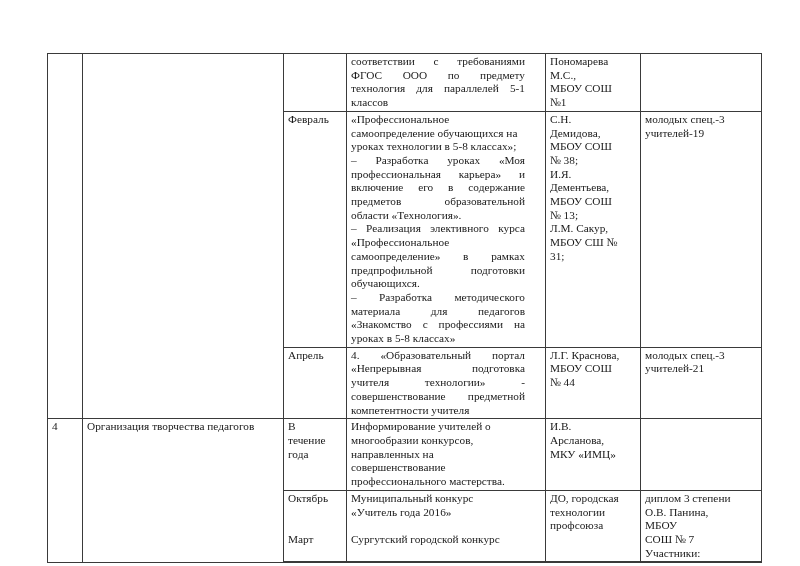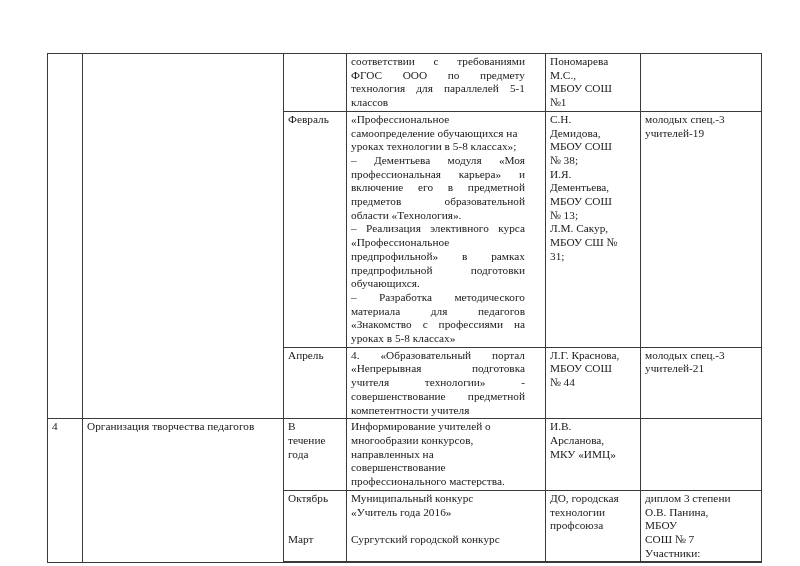--- a/index.html
+++ b/index.html
@@ -47,28 +47,28 @@
       </td>
       <td class="c"></td>
     </tr>
 
     <tr style="height:223px">
       <td class="c">Февраль</td>
       <td>
         <span class="line">«Профессиональное</span>
         <span class="line">самоопределение обучающихся на</span>
         <span class="line">уроках технологии в 5-8 классах»;</span>
-        <span class="jl">– Дементьева модуля «Моя</span>
+        <span class="jl">– Разработка уроках «Моя</span>
         <span class="jl">профессиональная карьера» и</span>
-        <span class="jl">включение его в предметной</span>
+        <span class="jl">включение его в содержание</span>
         <span class="jl">предметов образовательной</span>
         <span class="line">области «Технология».</span>
         <span class="jl">– Реализация элективного курса</span>
         <span class="line">«Профессиональное</span>
-        <span class="jl">предпрофильной» в рамках</span>
+        <span class="jl">самоопределение» в рамках</span>
         <span class="jl">предпрофильной подготовки</span>
         <span class="line">обучающихся.</span>
         <span class="jl">– Разработка методического</span>
         <span class="jl">материала для педагогов</span>
         <span class="jl">«Знакомство с профессиями на</span>
         <span class="line">уроках в 5-8 классах»</span>
       </td>
       <td class="c">
         <span class="line">С.Н. Демидова,</span>
         <span class="line">МБОУ СОШ № 38;</span>

